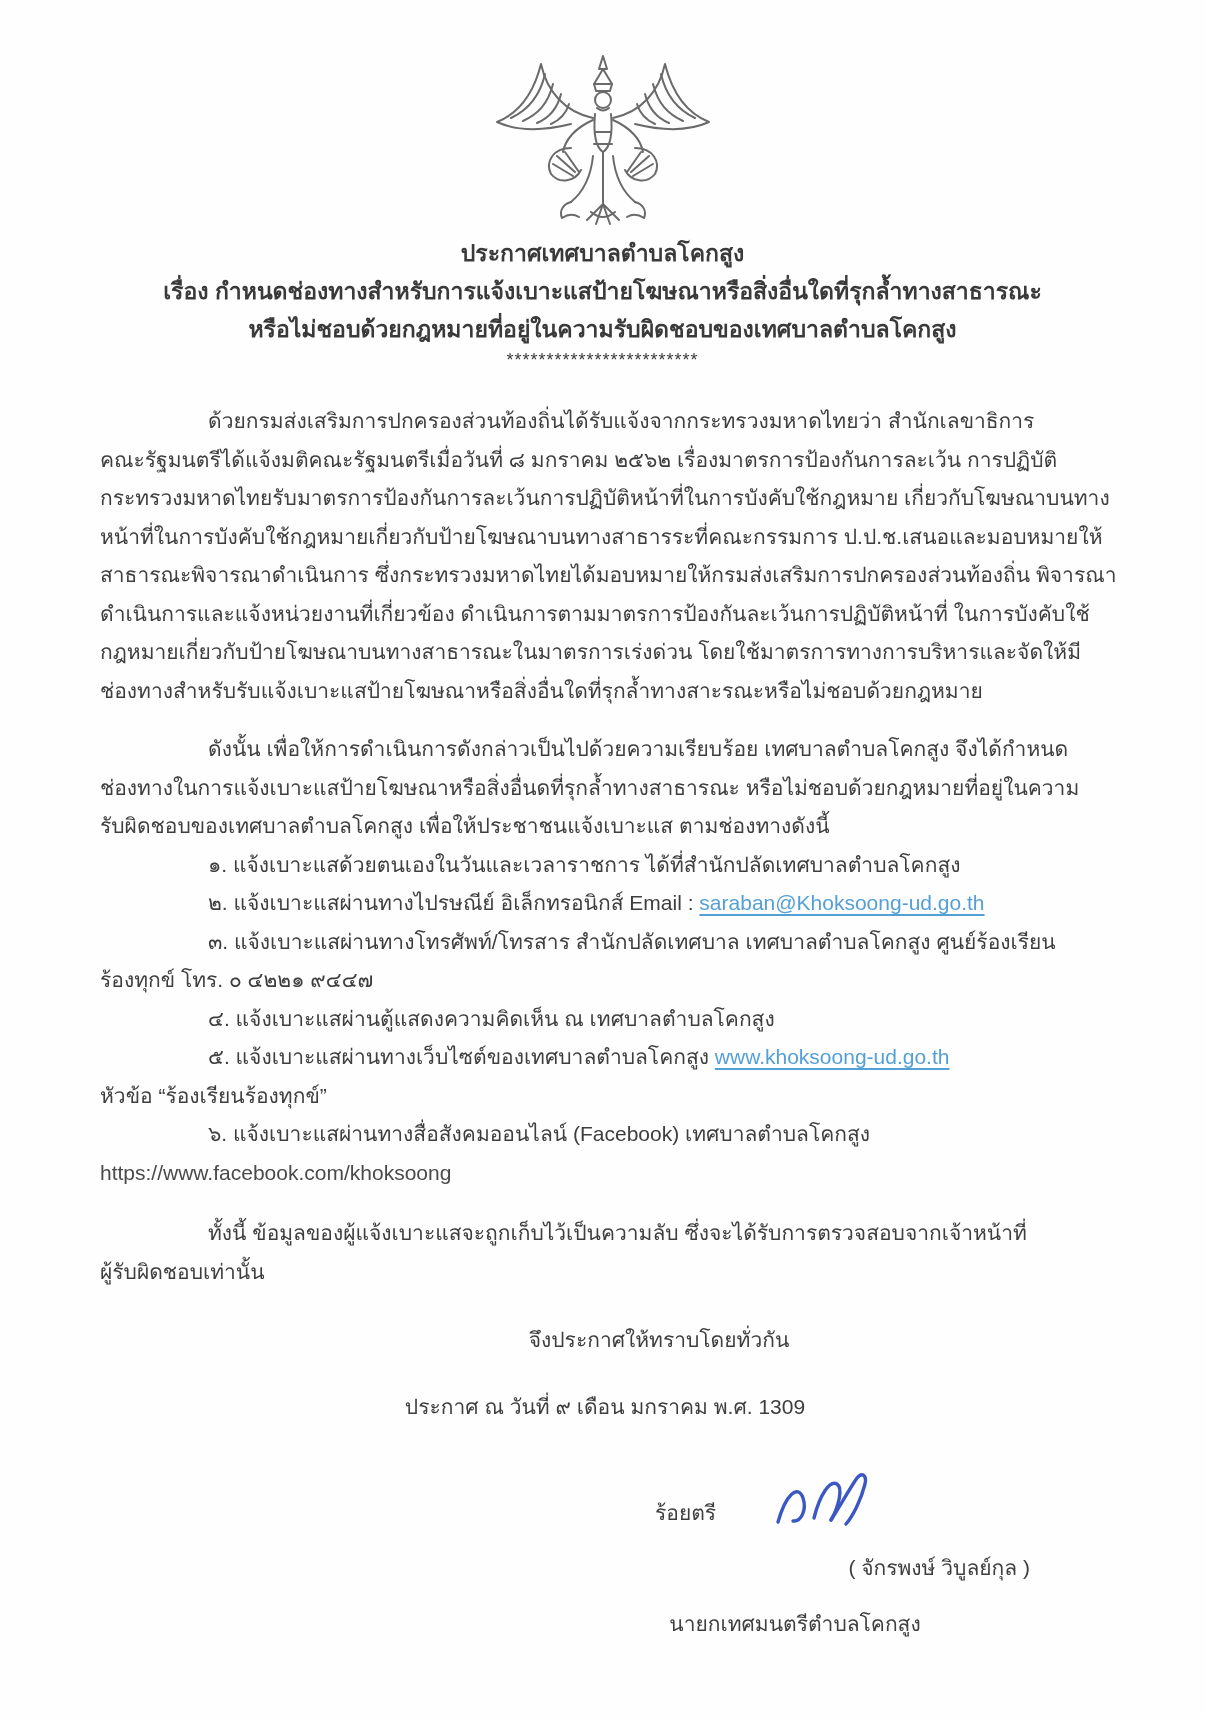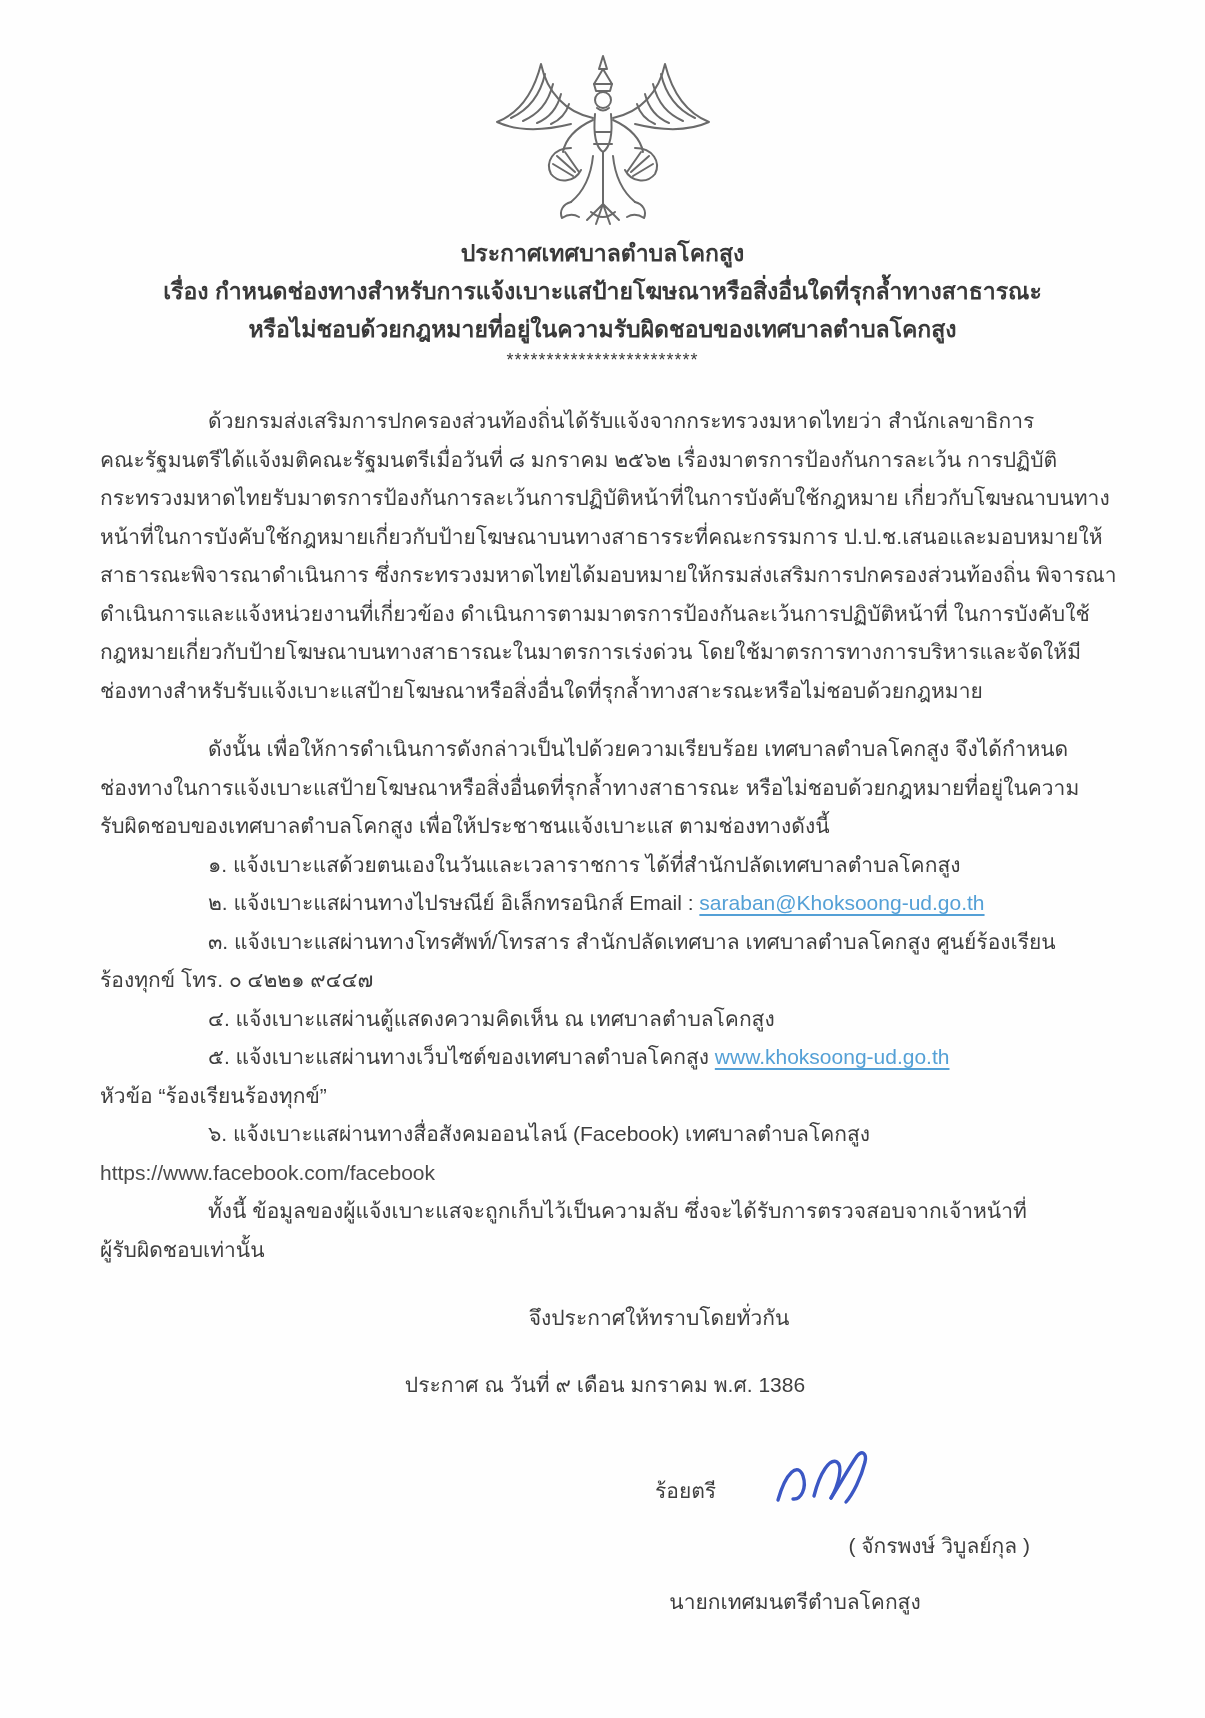--- a/index.html
+++ b/index.html
@@ -45,21 +45,21 @@
   .body-text{
     margin:30px 95px 0 100px;
     font-size:21px;
     color:#3e3e3e;
   }
   .line{line-height:38.5px; white-space:nowrap;}
   .para{}
   .indent-first > .line:first-child{text-indent:108px;}
   .para2{margin-top:20px;}
   .li{padding-left:108px;}
-  .para3{}
+  .para3{margin-top:22px;}
   .closing{margin-top:30px; text-indent:108px;text-align:center;}
   .date-line{
     margin-top:28px;
     text-align:center;
     line-height:38.5px;
   }
   a.doc-link{
     color:#54a0d6;
     text-decoration:underline;
     text-underline-offset:4px;
@@ -182,31 +182,31 @@
         <span>๒. แจ้งเบาะแสผ่านทางไปรษณีย์ อิเล็กทรอนิกส์ Email : </span><a class="doc-link">saraban@Khoksoong-ud.go.th</a>
       </div>
       <div class="line li">๓. แจ้งเบาะแสผ่านทางโทรศัพท์/โทรสาร สำนักปลัดเทศบาล เทศบาลตำบลโคกสูง ศูนย์ร้องเรียน</div>
       <div class="line">ร้องทุกข์ โทร. ๐ ๔๒๒๑ ๙๔๔๗</div>
       <div class="line li">๔. แจ้งเบาะแสผ่านตู้แสดงความคิดเห็น ณ เทศบาลตำบลโคกสูง</div>
       <div class="line li">
         <span>๕. แจ้งเบาะแสผ่านทางเว็บไซต์ของเทศบาลตำบลโคกสูง </span><a class="doc-link">www.khoksoong-ud.go.th</a>
       </div>
       <div class="line">หัวข้อ “ร้องเรียนร้องทุกข์”</div>
       <div class="line li">๖. แจ้งเบาะแสผ่านทางสื่อสังคมออนไลน์ (Facebook) เทศบาลตำบลโคกสูง</div>
-      <div class="line fb-url">https://www.facebook.com/facebook</div>
+      <div class="line fb-url">https://www.facebook.com/khoksoong</div>
     </div>
 
     <div class="para para3 indent-first">
         <div class="line">ทั้งนี้ ข้อมูลของผู้แจ้งเบาะแสจะถูกเก็บไว้เป็นความลับ ซึ่งจะได้รับการตรวจสอบจากเจ้าหน้าที่</div>
         <div class="line">ผู้รับผิดชอบเท่านั้น</div>
       </div>
 
     <div class="line closing">จึงประกาศให้ทราบโดยทั่วกัน</div>
 
-    <div class="date-line">ประกาศ  ณ  วันที่ ๙ เดือน มกราคม พ.ศ. 1386</div>
+    <div class="date-line">ประกาศ  ณ  วันที่ ๙ เดือน มกราคม พ.ศ. 1309</div>
 
     <div class="sig-block">
       <div class="sig-row">
         <span class="sig-rank">ร้อยตรี</span>
         <svg class="sig-scribble" width="130" height="70" viewBox="0 0 130 70" fill="none" stroke="#3b57c4" stroke-width="3.4" stroke-linecap="round" stroke-linejoin="round">
           <path d="M8,52 C16,24 28,14 33,28 C37,40 31,52 23,51"></path>
           <path d="M44,48 C50,24 60,10 67,14 C73,18 69,36 61,50"></path>
           <path d="M61,50 C70,36 80,18 87,8 C92,2 97,5 95,14 C91,30 83,46 76,54"></path>
         </svg>
       </div>

